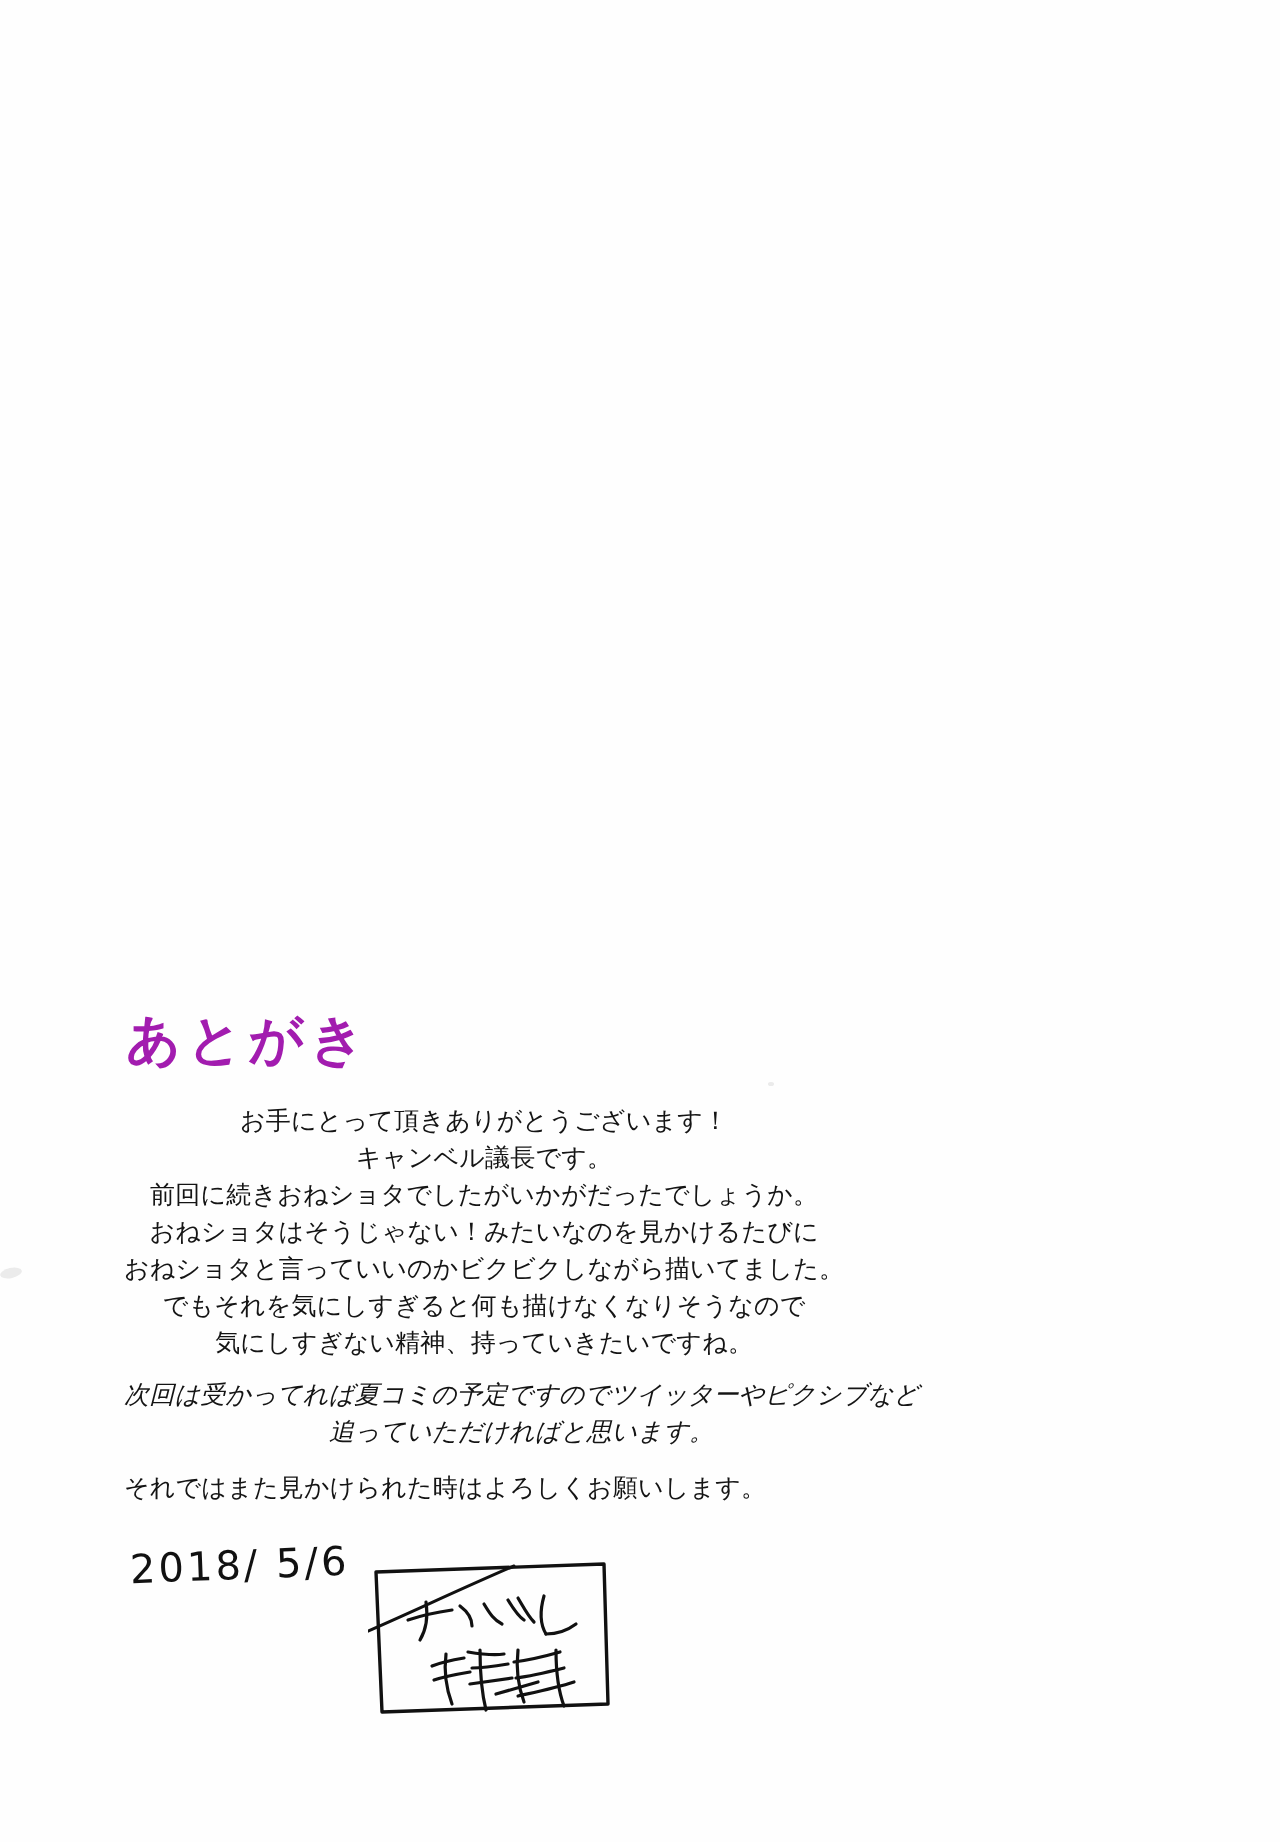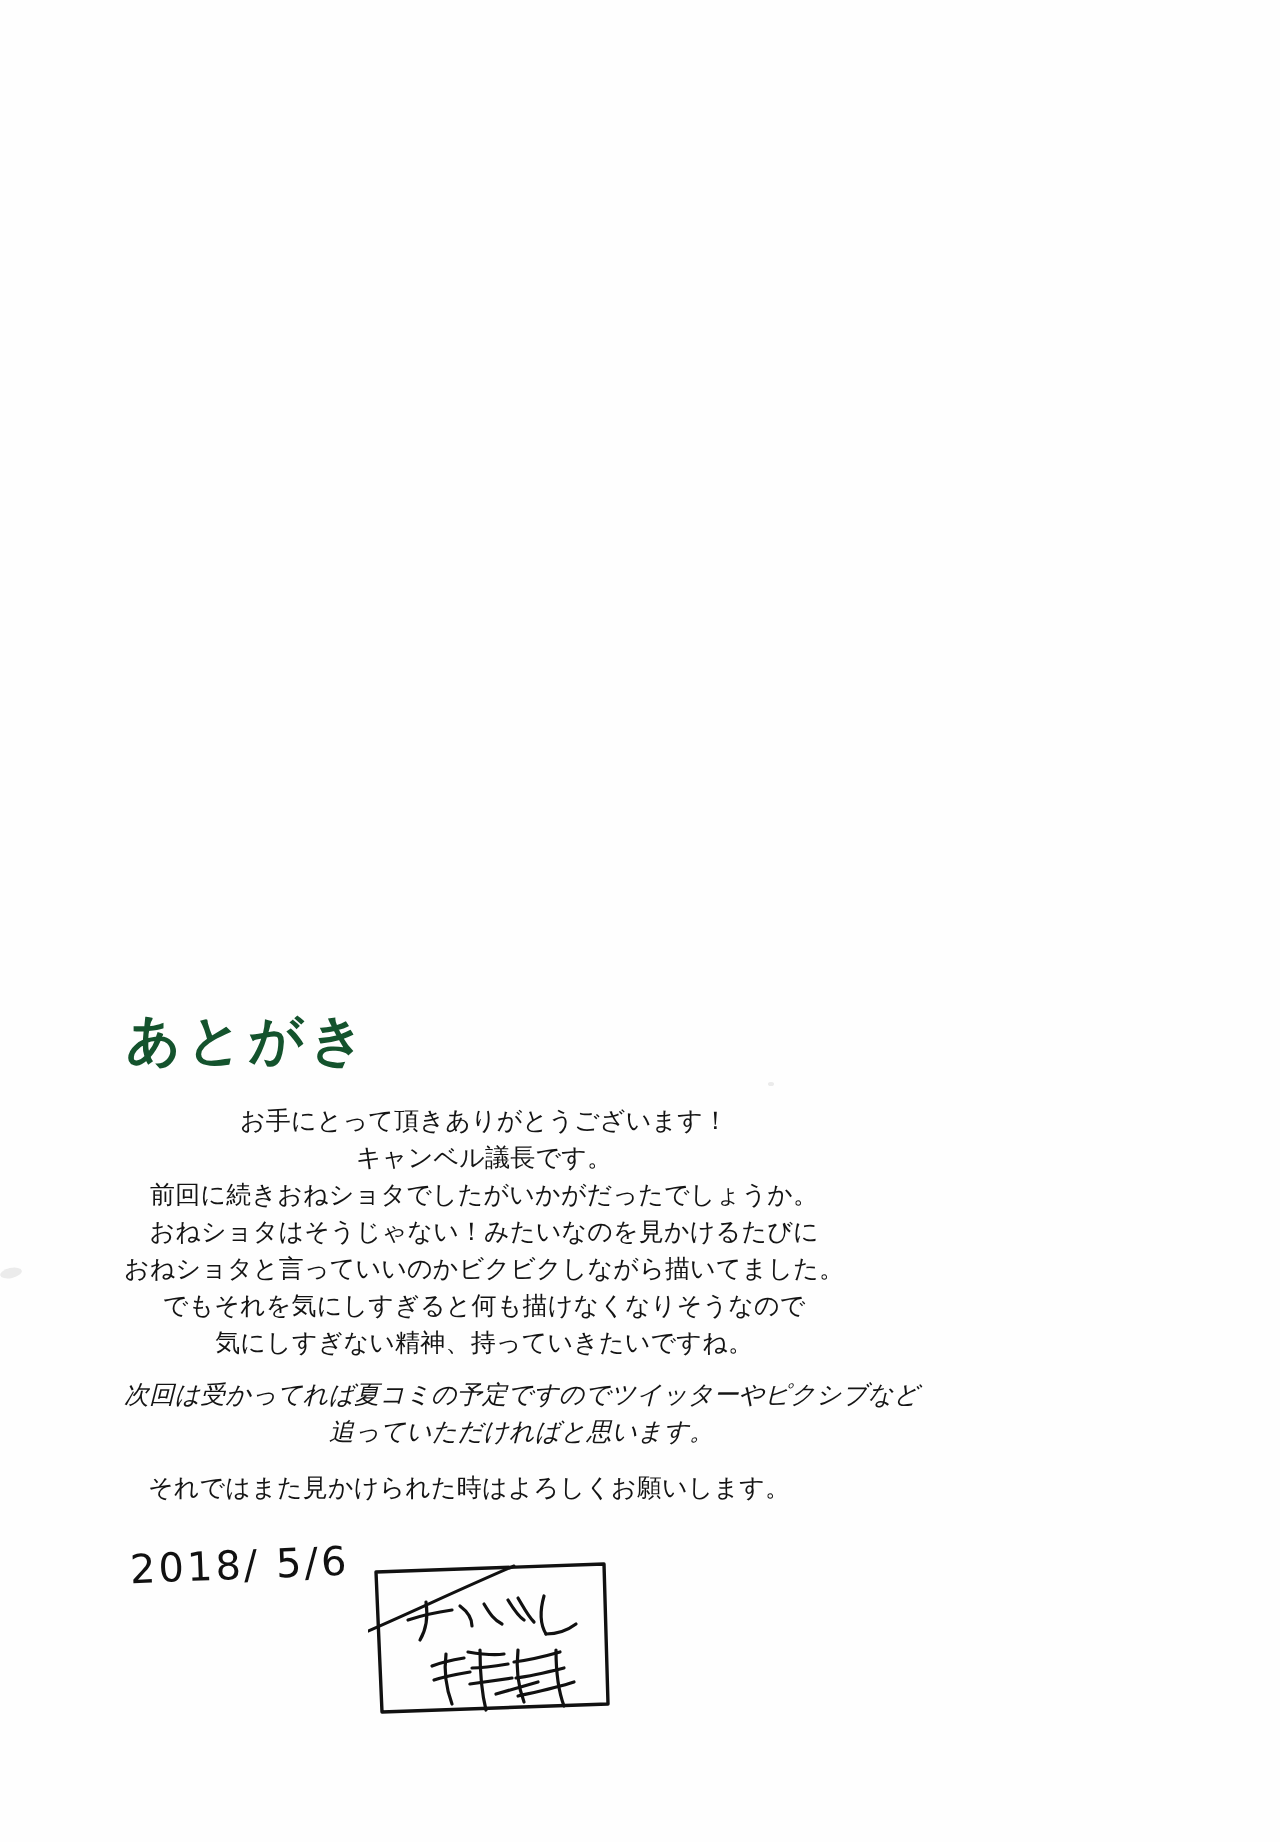--- a/index.html
+++ b/index.html
@@ -44,37 +44,37 @@
   }
 
   .afterword-heading {
     position: absolute;
     left: 126px;
     top: 1012px;
     font-size: 54px;
     font-weight: 700;
     letter-spacing: 6px;
     line-height: 1;
-    color: #14532d;
+    color: #a21caf;
     white-space: nowrap;
   }
 
   .body-block {
     position: absolute;
     left: 124px;
     font-size: 25px;
     line-height: 37px;
     color: #141414;
     letter-spacing: 0.2px;
     white-space: pre-line;
     text-align: center;
   }
   .block-1 { top: 1102px; }
   .block-2 { top: 1376px; font-style: italic; }
-  .block-3 { top: 1469px; margin-left: 24px; }
+  .block-3 { top: 1469px; }
 
   .date-stamp {
     position: absolute;
     left: 130px;
     top: 1542px;
     font-size: 40px;
     font-family: "DejaVu Sans", sans-serif;
     font-weight: 400;
     letter-spacing: 3px;
     color: #111111;

